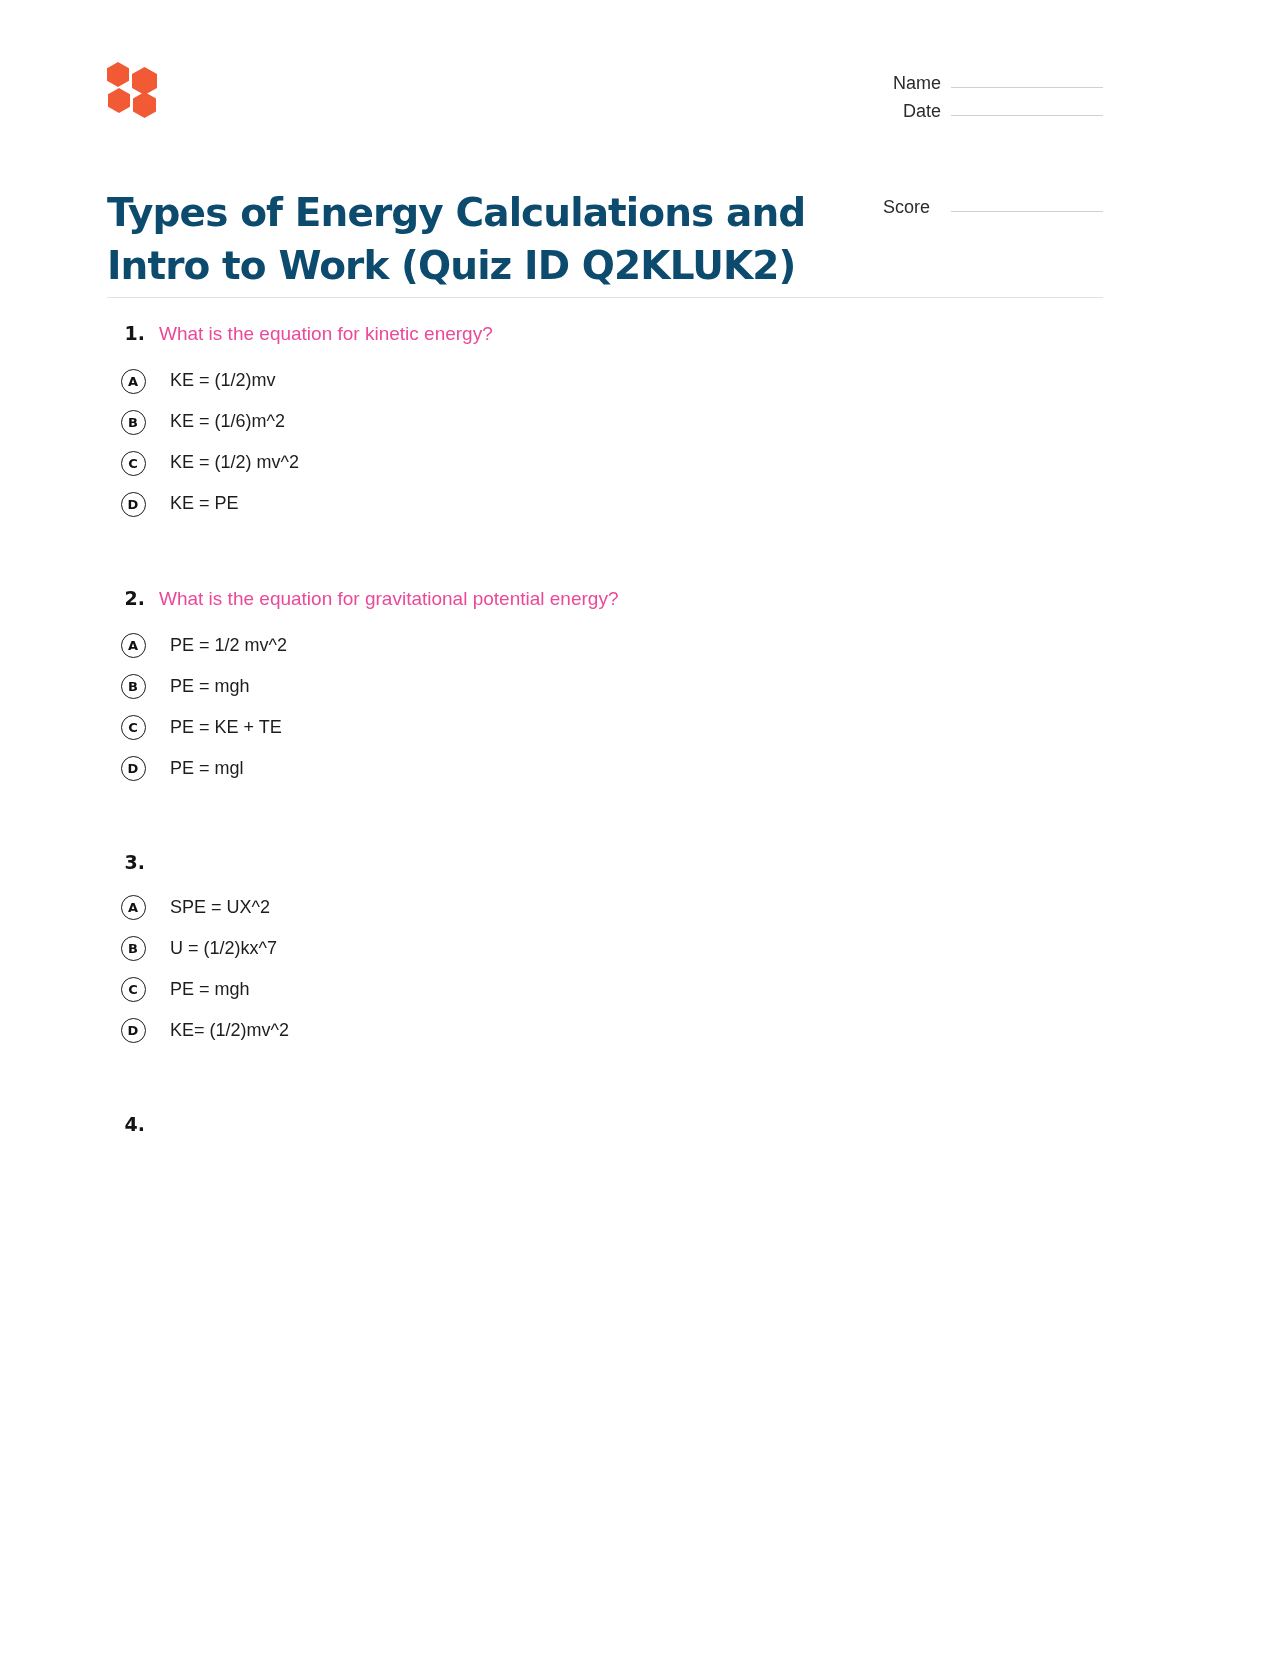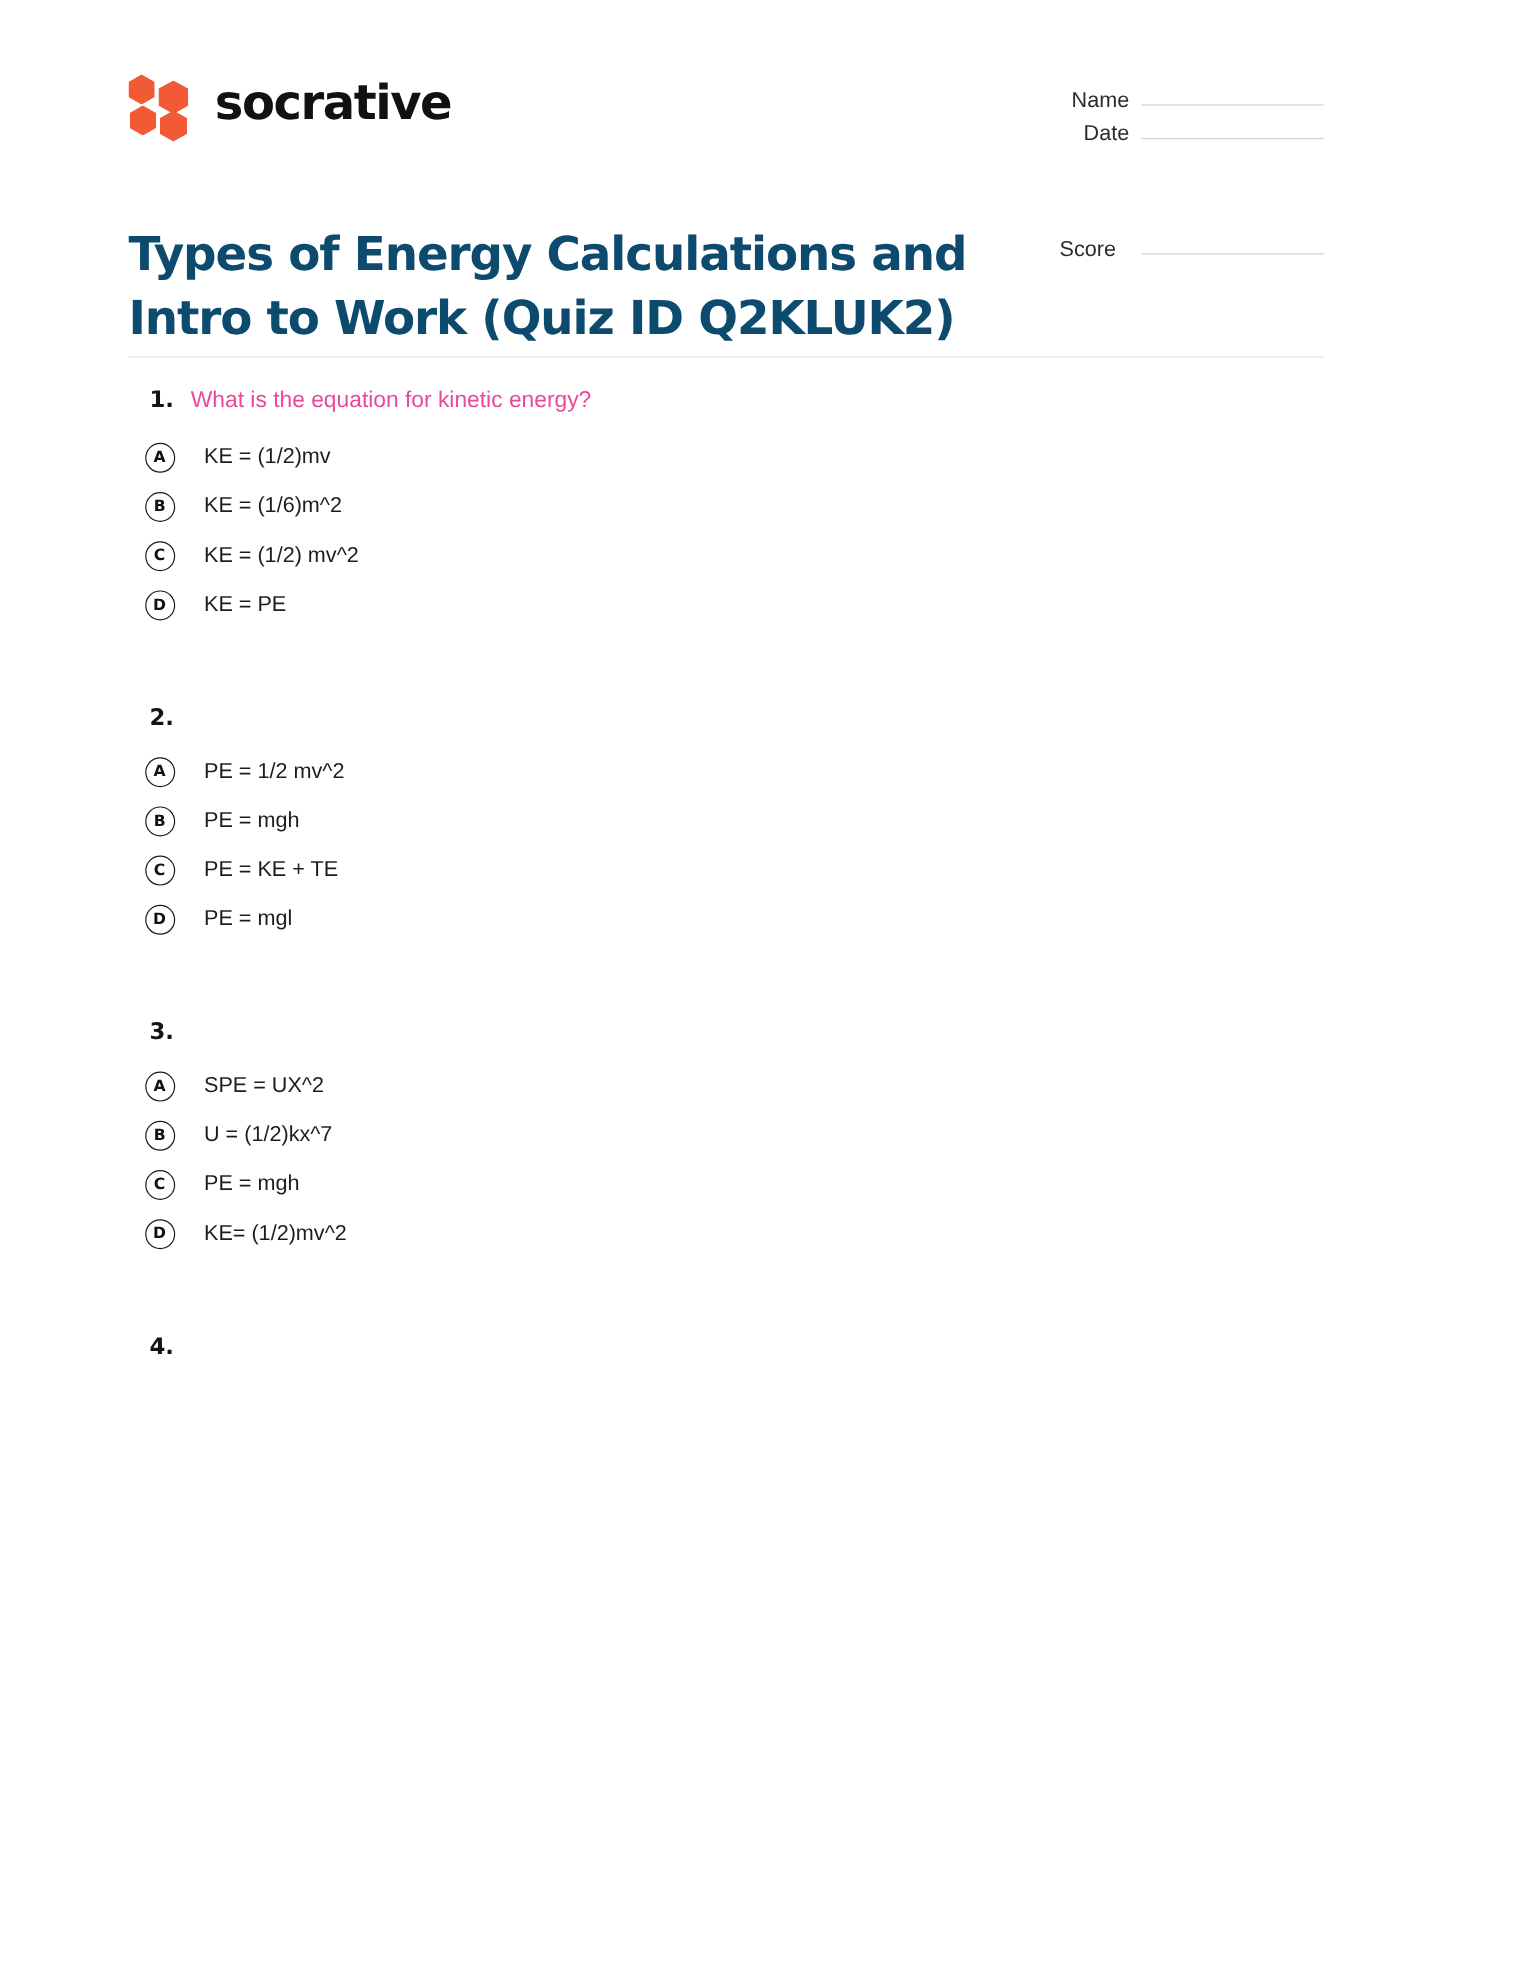--- a/index.html
+++ b/index.html
@@ -201,21 +201,20 @@
 
   <div class="header">
 
     <div class="brand">
       <span class="logo-mark">
         <span class="hex h1"></span>
         <span class="hex h2"></span>
         <span class="hex h3"></span>
         <span class="hex h4"></span>
       </span>
-      <span class="brand-name">socrative</span>
     </div>
 
     <div class="meta-fields">
       <div class="meta-row">
         <span class="meta-label">Name</span>
         <span class="meta-line"></span>
       </div>
       <div class="meta-row">
         <span class="meta-label">Date</span>
         <span class="meta-line"></span>
@@ -262,20 +261,21 @@
             <span class="opt-bubble">
               <span class="bubble">D</span>
             </span>
             <span class="opt-text">KE = PE</span>
           </li>
         </ul>
       </div>
       <div class="question-block q-gap-large">
         <div class="question-head">
           <span class="q-num">2.</span>
+          <span class="q-text">What is the equation for gravitational potential energy?</span>
         </div>
         <ul class="options">
           <li class="option">
             <span class="opt-bubble">
               <span class="bubble">A</span>
             </span>
             <span class="opt-text">PE = 1/2 mv^2</span>
           </li>
           <li class="option">
             <span class="opt-bubble">

